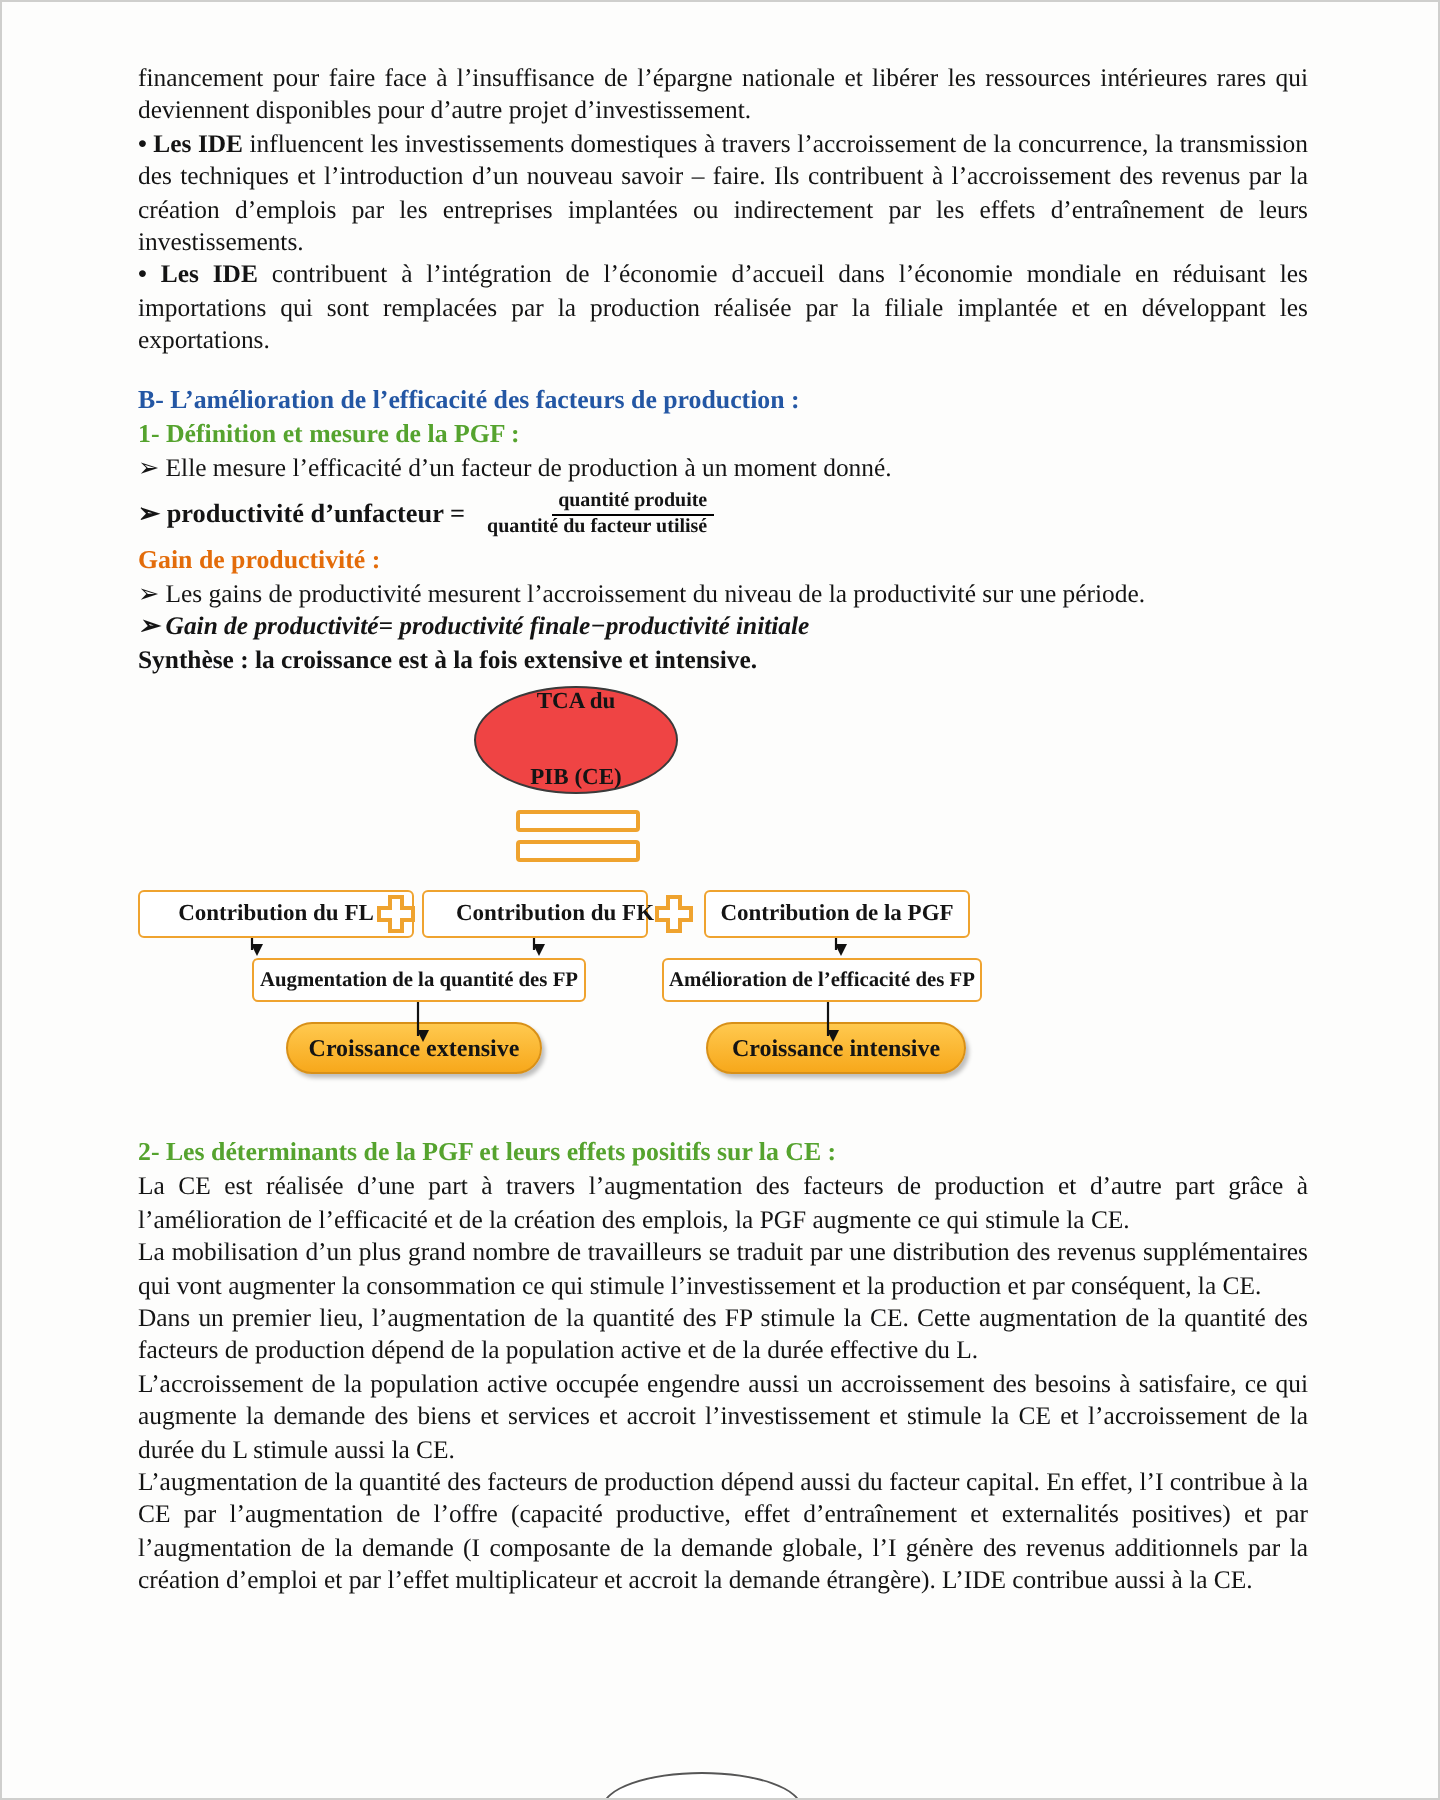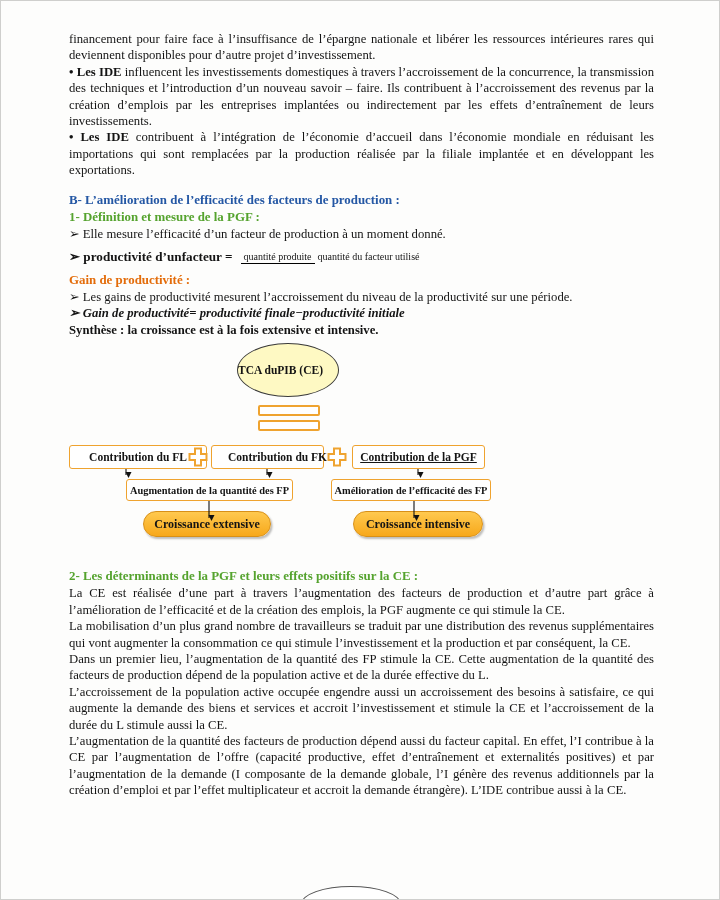--- a/index.html
+++ b/index.html
@@ -11,44 +11,44 @@
   .content { position:absolute; left:68px; top:30px; width:585px; }
   .content p { margin:0; font-size:12.7px; line-height:16.4px; text-align:justify; }
   .h-blue  { margin:0; font-size:12.9px; line-height:17px; font-weight:bold; color:#2457A4; }
   .h-green { margin:0; font-size:12.9px; line-height:17px; font-weight:bold; color:#55A32E; }
   .h-orange{ margin:0; font-size:12.9px; line-height:17px; font-weight:bold; color:#E36C0A; }
   .mt { margin-top:13px !important; }
   .bold { font-weight:bold; }
   .bold-italic { font-weight:bold; font-style:italic; }
   .formula-row { display:flex; align-items:center; gap:8px; height:30px; font-weight:bold; }
   .f-lead { font-size:13.2px; }
-  .frac { display:inline-flex; flex-direction:row; align-items:center; font-size:10px; font-weight:normal; line-height:12px; }
+  .frac { display:inline-flex; flex-direction:column; align-items:flex-end; font-size:10px; font-weight:bold; line-height:12px; }
   .frac .num { border-bottom:1px solid #000; padding:0 3px; }
   .frac .den { padding:0 3px; }
 
   
   .diagram { position:relative; height:212px; margin:3px 0 15px 0; }
   .dg-ellipse {
     position:absolute; left:168px; top:2px; width:100px; height:52px;
-    border:1.2px solid #3a3a3a; border-radius:50%; background:#fef9c3;
-    display:flex; flex-direction:row; align-items:center; justify-content:flex-start;
+    border:1.2px solid #3a3a3a; border-radius:50%; background:#ef4444;
+    display:flex; flex-direction:column; align-items:center; justify-content:space-between;
     font-weight:bold; font-size:11.5px; line-height:14px;
   }
   .dg-equals { position:absolute; left:189px; top:64px; display:flex; flex-direction:column; gap:4px; }
   .dg-equals .bar { width:58px; height:7px; background:#fff; border:2.2px solid #EFA32F; border-radius:2px; }
   .obox {
     position:absolute; box-sizing:border-box; height:24px; background:#fff;
     border:1.6px solid #EFA32F; border-radius:3px;
     display:flex; align-items:center; justify-content:center;
     font-weight:bold; font-size:11.5px; white-space:nowrap;
   }
   .obox.small { height:22px; font-size:10.4px; }
   .box-fl  { left:0px;   top:104px; width:138px; }
   .box-fk  { left:142px; top:104px; width:113px;padding-left:20px; }
-  .box-pgf { left:283px; top:104px; width:133px;text-decoration:underline; }
+  .box-pgf { left:283px; top:104px; width:133px; }
   .box-aug { left:57px;  top:138px; width:167px; }
   .box-amel{ left:262px; top:138px; width:160px; }
   .plus-icon { position:absolute; top:106px; }
   .plus1 { left:119px; } .plus2 { left:258px; }
   .gold {
     position:absolute; top:170px; height:26px; box-sizing:border-box;
     background:linear-gradient(180deg,#FFC94F,#F7A81B);
     border:1px solid #D89018; border-radius:13px;
     box-shadow:1.5px 2px 2px rgba(0,0,0,0.25);
     display:flex; align-items:center; justify-content:center;

